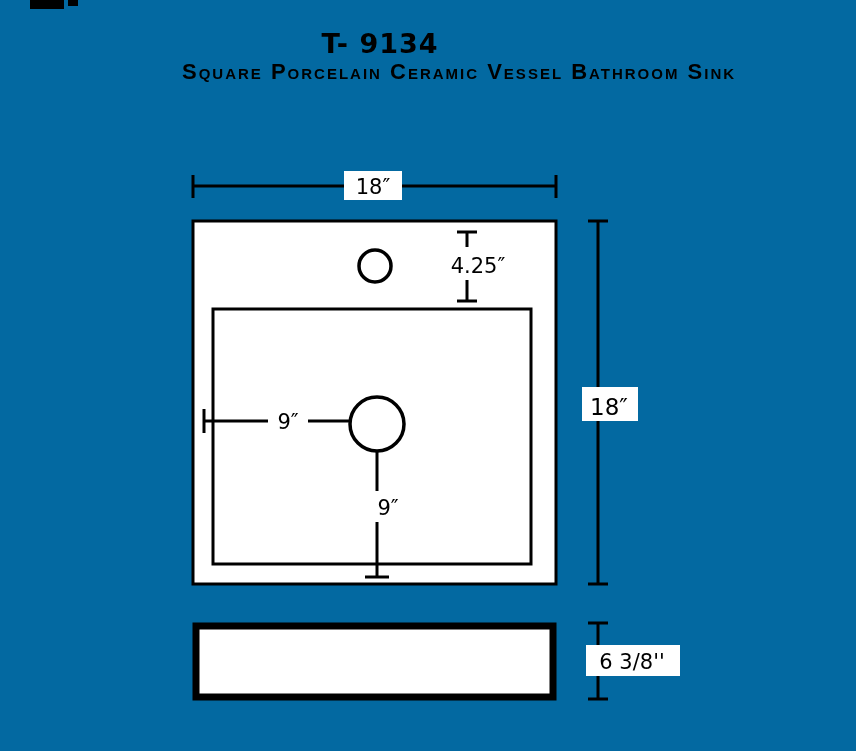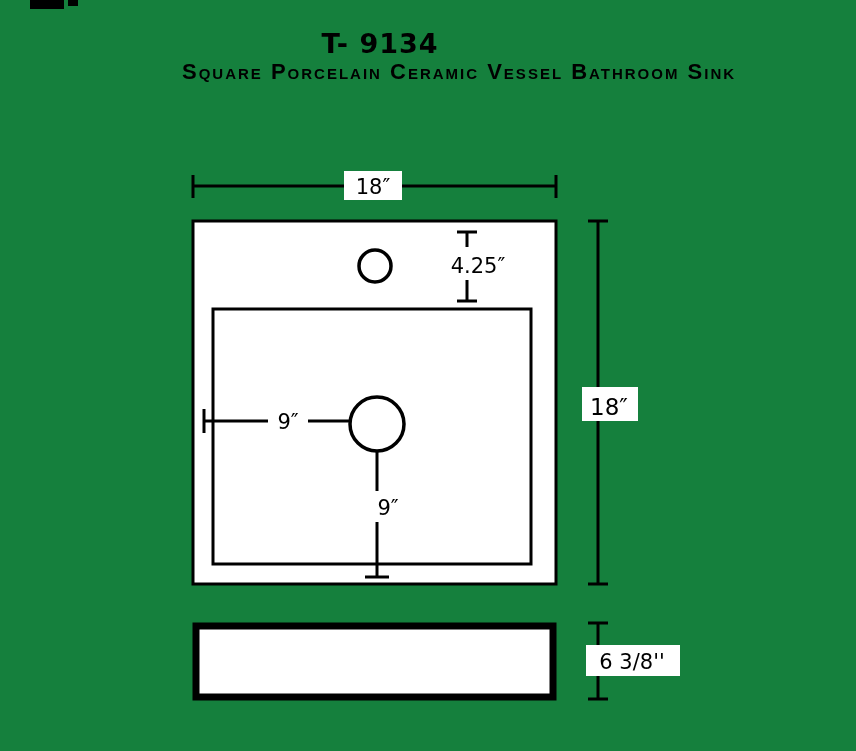--- a/index.html
+++ b/index.html
@@ -1,20 +1,20 @@
 <!DOCTYPE html>
 <html><head>
 <meta charset="utf-8">
 <style>
   html, body { margin: 0; padding: 0; background: #ffffff; }
   .page {
     position: relative;
     width: 856px;
     height: 751px;
-    background: #15803d;
+    background: #0369a1;
     overflow: hidden;
     font-family: "DejaVu Sans", sans-serif;
     color: #000;
   }
   .scan-artifact {
     position: absolute;
     top: 0;
     left: 30px;
     width: 34px;
     height: 9px;

